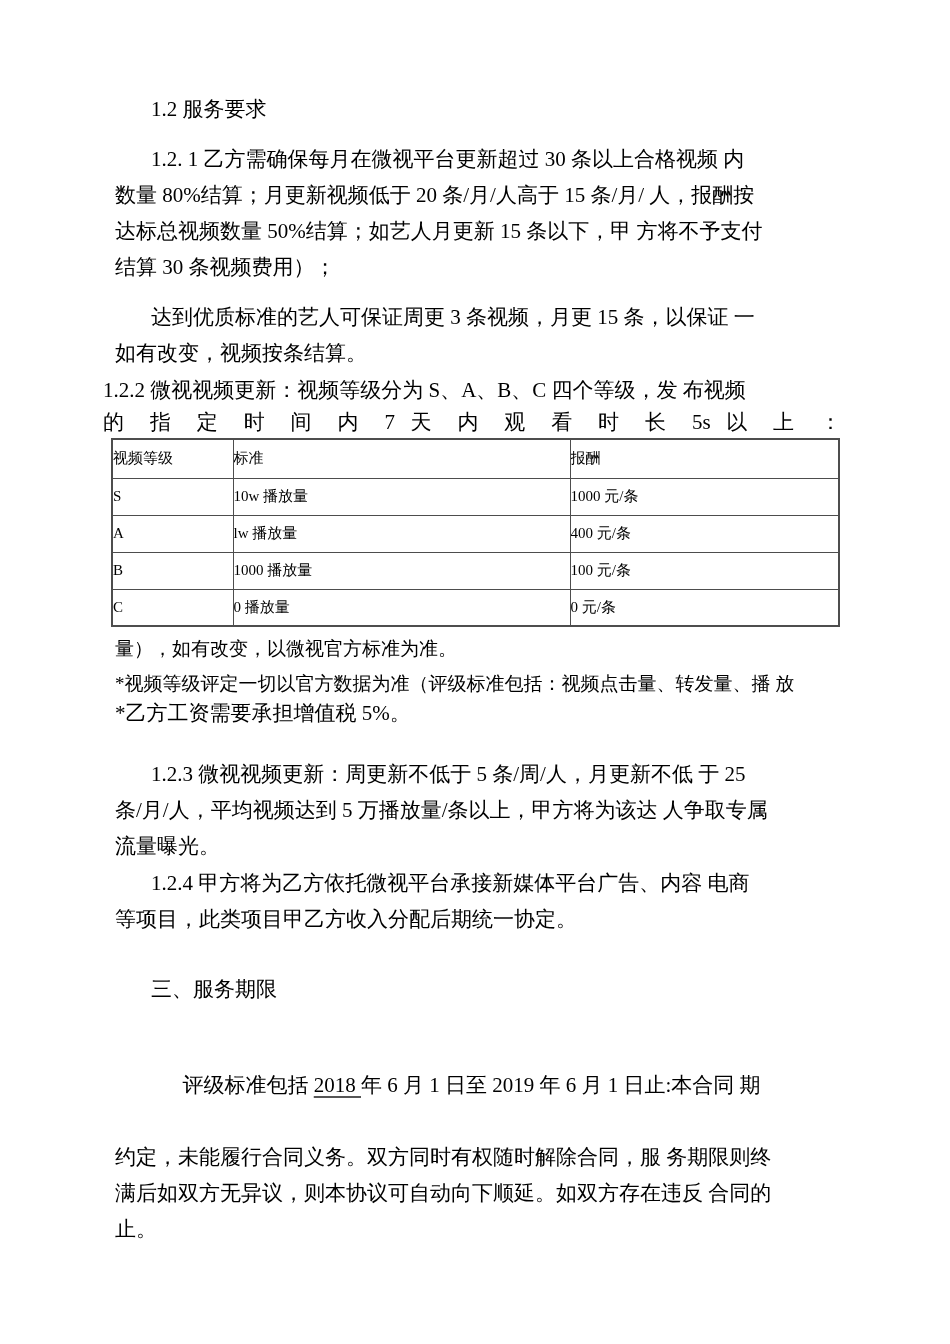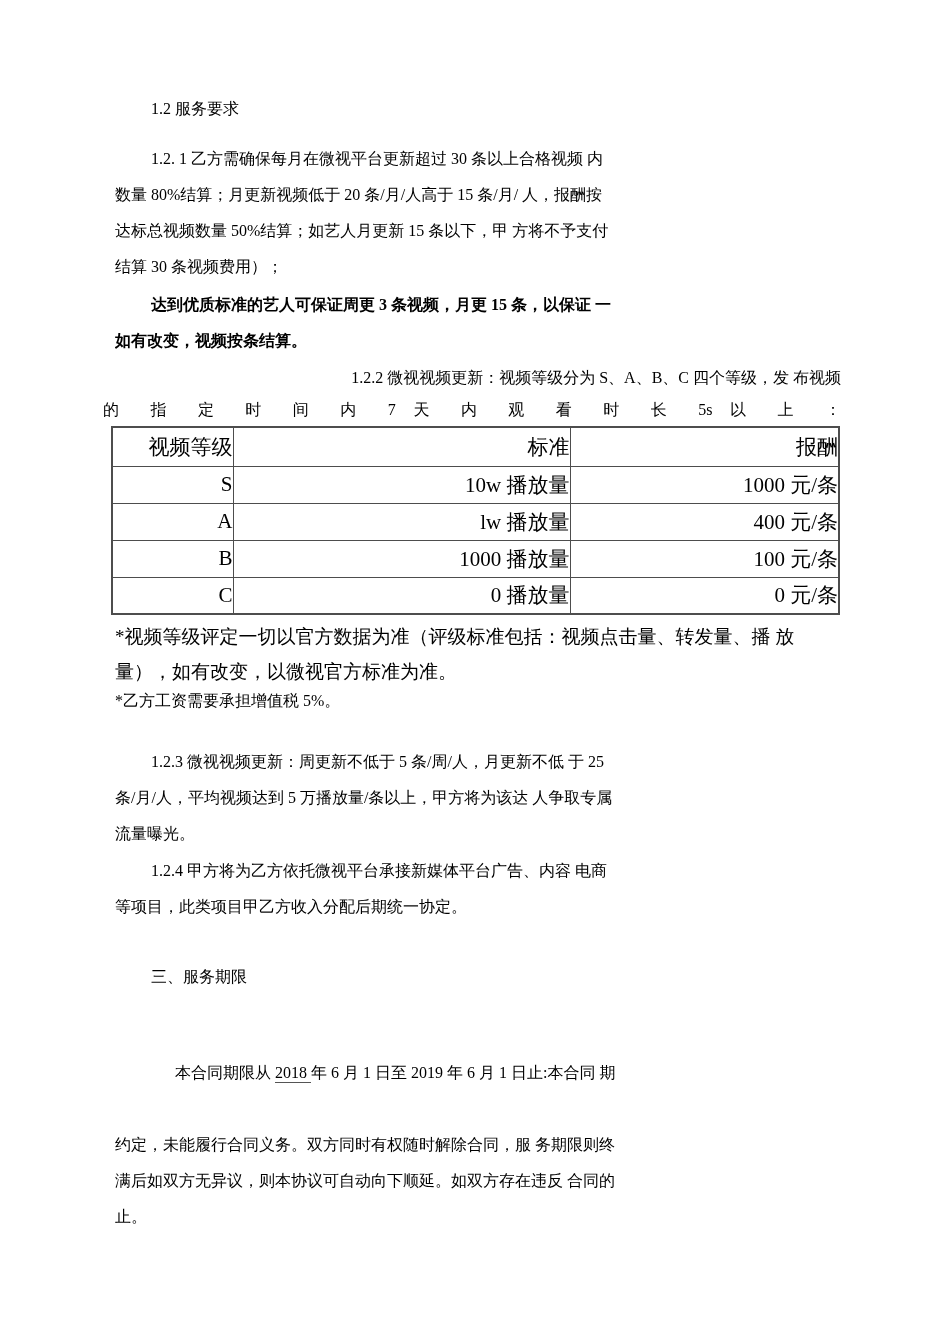--- a/index.html
+++ b/index.html
@@ -11,51 +11,51 @@
     width: 950px;
     height: 1344px;
     margin: 0 auto;
     background: #ffffff;
     color: #000000;
     overflow: hidden;
     padding: 91px 112px 0 115px;
   }
 
   .line {
-    font-size: 16px;
+    font-size: 21px;
     line-height: 36px;
     white-space: pre;
     overflow: hidden;
   }
   .indent { padding-left: 36px; }
 
   .p121 { margin-top: 14px; }
-  .pquality { margin-top: 2px; font-weight: bold; }
+  .pquality { margin-top: 14px; }
 
   .p122 { margin-top: 3px; margin-left: -12px; margin-right: -3px; }
-  .p122 .line { line-height: 32px; text-align: right; }
+  .p122 .line { line-height: 32px; }
   .p122 .justify-line {
     white-space: normal;
     text-align: justify;
     text-align-last: justify;
   }
 
   table.grade-table {
     border-collapse: collapse;
     table-layout: fixed;
     width: 727px;
     margin-left: -4px;
     border: 2px solid #4d4d4d;
   }
   .grade-table th, .grade-table td {
     border: 1.5px solid #4d4d4d;
-    text-align: right;
+    text-align: left;
     vertical-align: middle;
     font-weight: 400;
-    font-size: 21px;
+    font-size: 15px;
     white-space: pre;
     overflow: hidden;
   }
   .grade-table th { height: 39px; }
   .grade-table td { height: 37px; }
 
   .footnote { margin-top: 4px; }
   .footnote .line { font-size: 19px; line-height: 35px; }
   .footnote2 { margin-top: -6px; }
 
@@ -124,22 +124,22 @@
     </tr>
     <tr>
       <td>C</td>
       <td>0 播放量</td>
       <td>0 元/条</td>
     </tr>
   </tbody>
     </table>
 
   <div class="footnote">
+    <div class="line">量），如有改变，以微视官方标准为准。</div>
     <div class="line">*视频等级评定一切以官方数据为准（评级标准包括：视频点击量、转发量、播 放</div>
-    <div class="line">量），如有改变，以微视官方标准为准。</div>
   </div>
 
   <div class="footnote2">
     <div class="line">*乙方工资需要承担增值税 5%。</div>
   </div>
 
   <div class="p123">
     <div class="line indent">1.2.3 微视视频更新：周更新不低于 5 条/周/人，月更新不低 于 25</div>
     <div class="line">条/月/人，平均视频达到 5 万播放量/条以上，甲方将为该达 人争取专属</div>
     <div class="line">流量曝光。</div>
@@ -147,20 +147,20 @@
 
   <div class="p124">
     <div class="line indent">1.2.4 甲方将为乙方依托微视平台承接新媒体平台广告、内容 电商</div>
     <div class="line">等项目，此类项目甲乙方收入分配后期统一协定。</div>
   </div>
 
   <div class="heading3 line indent">三、服务期限</div>
 
   <div class="pterm">
     <div class="line indent">
-      <span>本合同期限从 </span><span class="u2018">2018 </span><span>年 6 月 1 日至 2019 年 6 月 1 日止:本合同 期</span>
+      <span>评级标准包括 </span><span class="u2018">2018 </span><span>年 6 月 1 日至 2019 年 6 月 1 日止:本合同 期</span>
     </div>
     <div class="line">约定，未能履行合同义务。双方同时有权随时解除合同，服 务期限则终</div>
     <div class="line">满后如双方无异议，则本协议可自动向下顺延。如双方存在违反 合同的</div>
     <div class="line">止。</div>
   </div>
 
 </div>
 
 </body></html>

